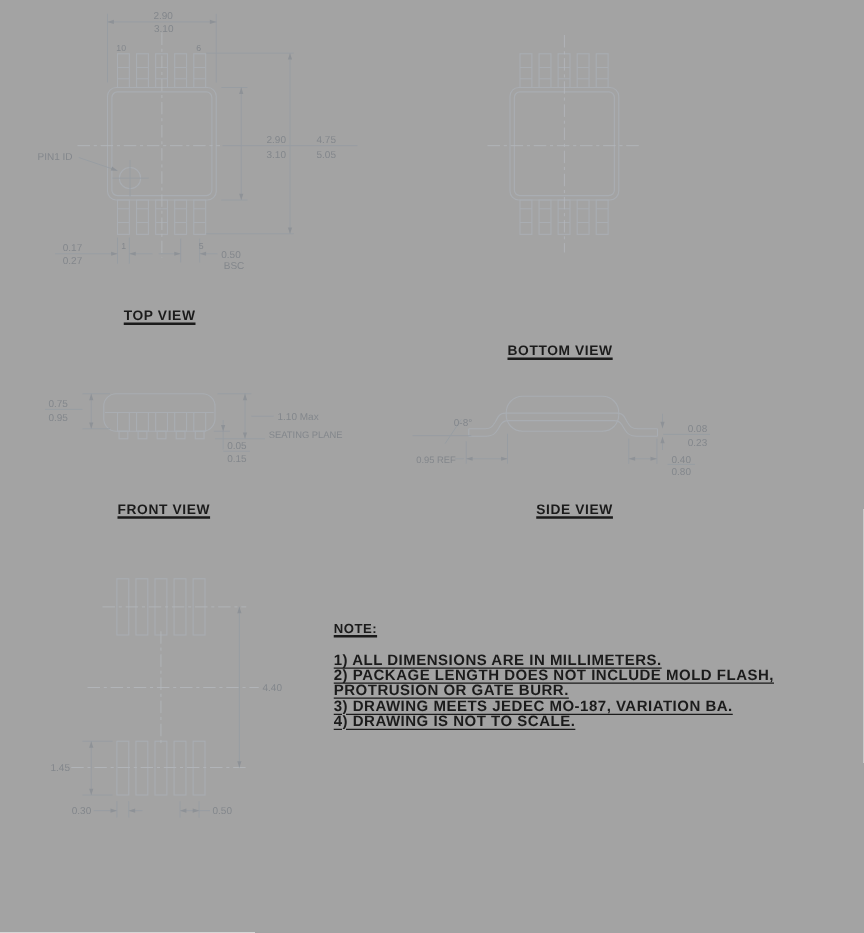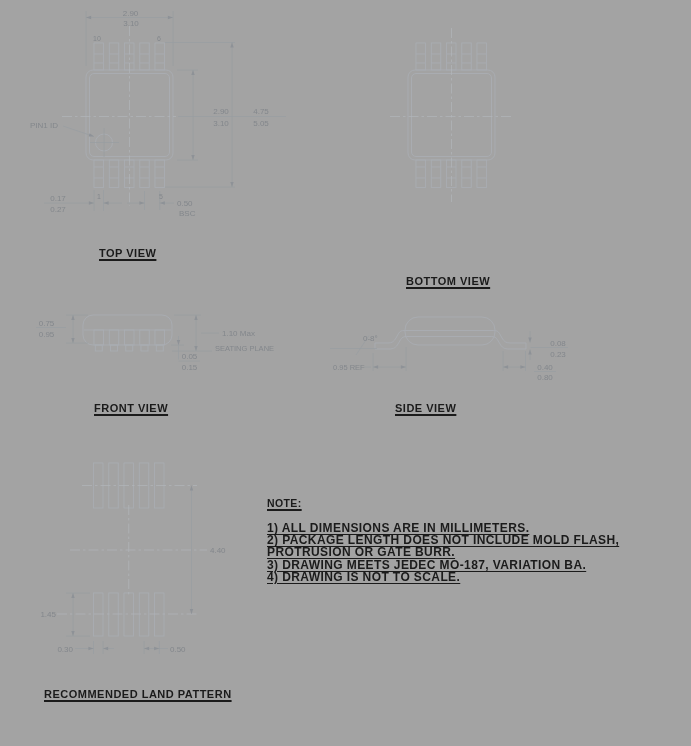--- a/index.html
+++ b/index.html
@@ -205,22 +205,21 @@
     <text class="t8" text-anchor="start" x="210" y="553">4.40</text>
     <text class="t8" text-anchor="end" x="56" y="617">1.45</text>
     <text class="t8" text-anchor="end" x="73" y="651.5">0.30</text>
     <text class="t8" text-anchor="start" x="170" y="651.5">0.50</text>
   </g>
 </svg>
 
 <div class="vtitle" style="left:99px;top:247px;">TOP VIEW</div>
 <div class="vtitle" style="left:406px;top:247px;margin-top:28px;">BOTTOM VIEW</div>
 <div class="vtitle" style="left:94px;top:402px;">FRONT VIEW</div>
-<div class="vtitle" style="left:395px;top:402px;">SIDE VIEW</div>
-<div class="vtitle" style="left:44px;top:688px;">RECOMMENDED LAND PATTERN</div>
+<div class="vtitle" style="left:429px;top:402px;">SIDE VIEW</div>
 
 <div class="noteblock">
   <div class="nh">NOTE:</div>
   <div class="nl">1) ALL DIMENSIONS ARE IN MILLIMETERS.</div>
   <div class="nl">2) PACKAGE LENGTH DOES NOT INCLUDE MOLD FLASH,</div>
   <div class="nl">PROTRUSION OR GATE BURR.</div>
   <div class="nl">3) DRAWING MEETS JEDEC MO-187, VARIATION BA.</div>
   <div class="nl">4) DRAWING IS NOT TO SCALE.</div>
 </div>
 

